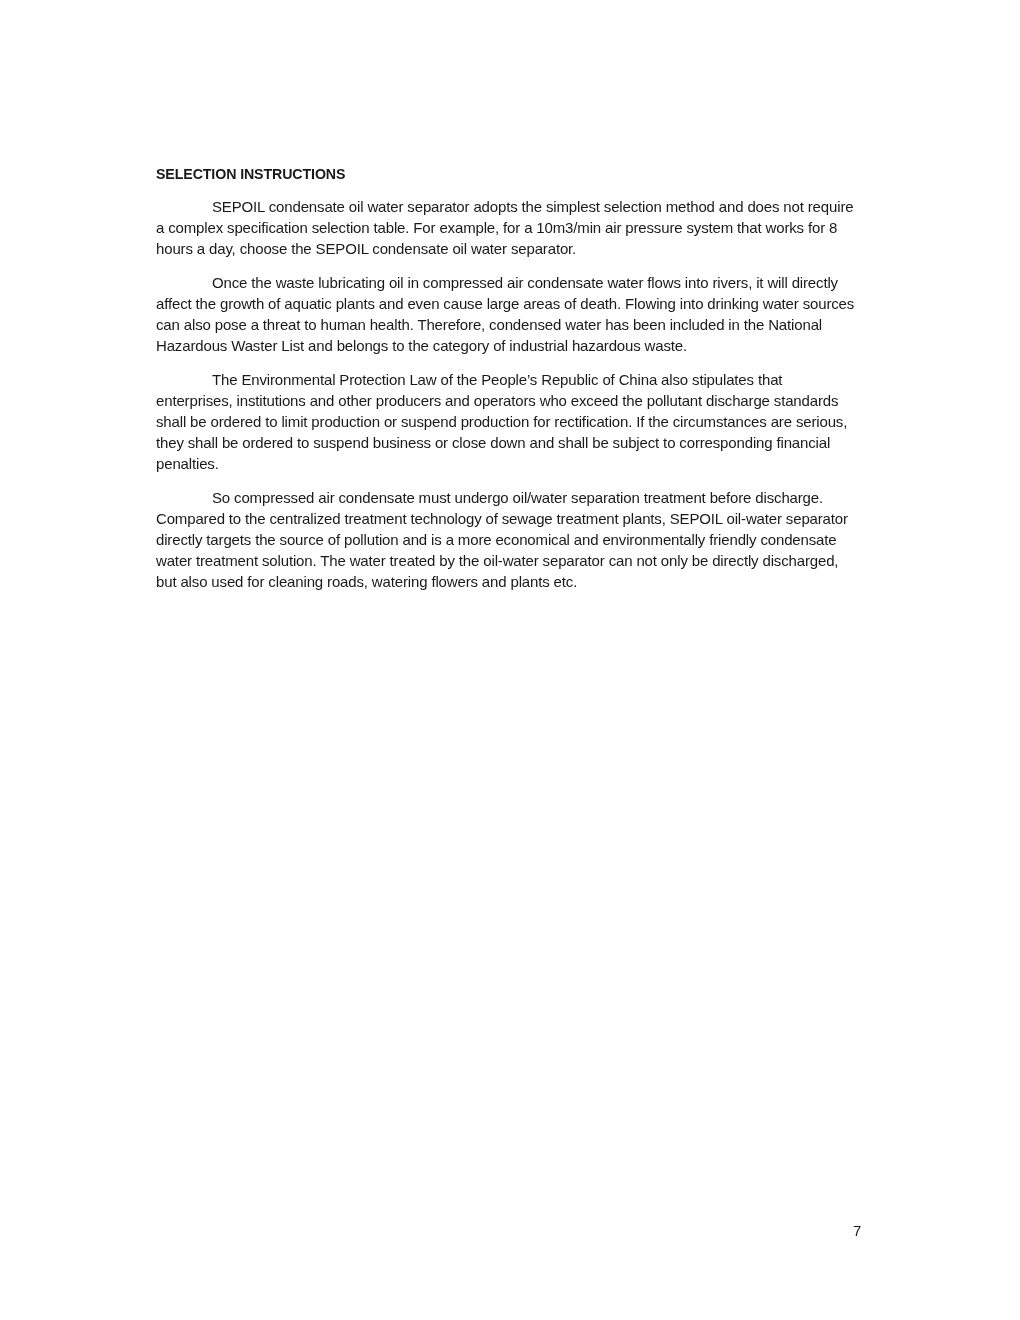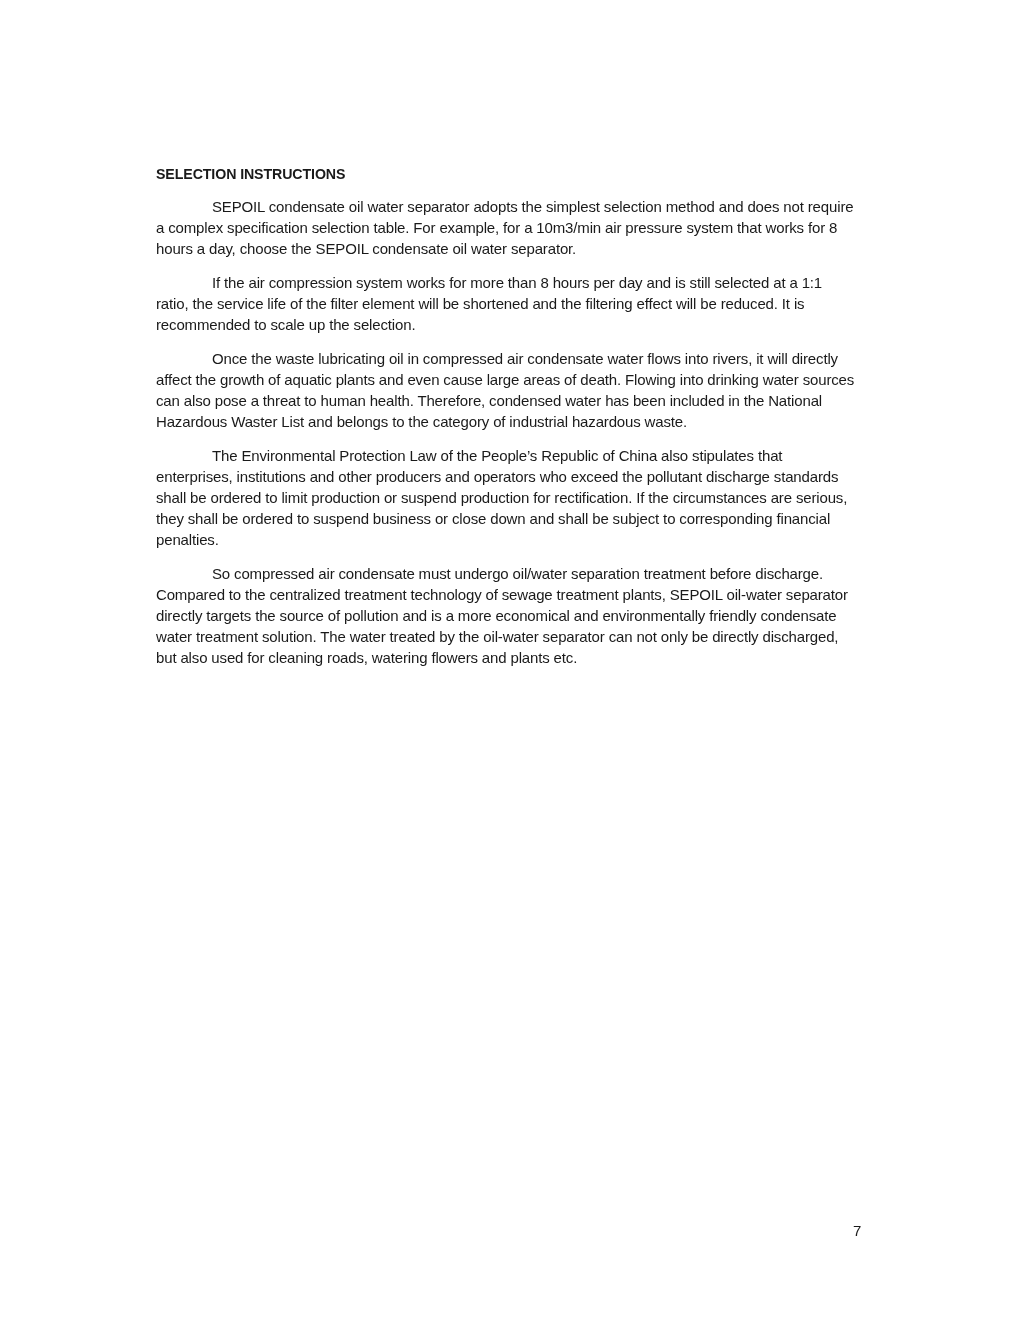--- a/index.html
+++ b/index.html
@@ -49,21 +49,20 @@
 <body>
 
 <div class="page">
 
   <div class="section">
     <div class="heading">SELECTION INSTRUCTIONS</div>
     <p class="para">SEPOIL condensate oil water separator adopts the simplest selection method and does not require a complex specification selection table. For example, for a 10m3/min air pressure system that works for 8 hours a day, choose the SEPOIL condensate oil water separator.</p>
   </div>
 
   <div class="section">
-    <p class="para">If the air compression system works for more than 8 hours per day and is still selected at a 1:1 ratio, the service life of the filter element will be shortened and the filtering effect will be reduced. It is recommended to scale up the selection.</p>
   </div>
 
   <div class="section">
     <p class="para">Once the waste lubricating oil in compressed air condensate water flows into rivers, it will directly affect the growth of aquatic plants and even cause large areas of death. Flowing into drinking water sources can also pose a threat to human health. Therefore, condensed water has been included in the National Hazardous Waster List and belongs to the category of industrial hazardous waste.</p>
     <p class="para">The Environmental Protection Law of the People’s Republic of China also stipulates that enterprises, institutions and other producers and operators who exceed the pollutant discharge standards shall be ordered to limit production or suspend production for rectification. If the circumstances are serious, they shall be ordered to suspend business or close down and shall be subject to corresponding financial penalties.</p>
     <p class="para">So compressed air condensate must undergo oil/water separation treatment before discharge. Compared to the centralized treatment technology of sewage treatment plants, SEPOIL oil-water separator directly targets the source of pollution and is a more economical and environmentally friendly condensate water treatment solution. The water treated by the oil-water separator can not only be directly discharged, but also used for cleaning roads, watering flowers and plants etc.</p>
   </div>
 
 </div>
 

